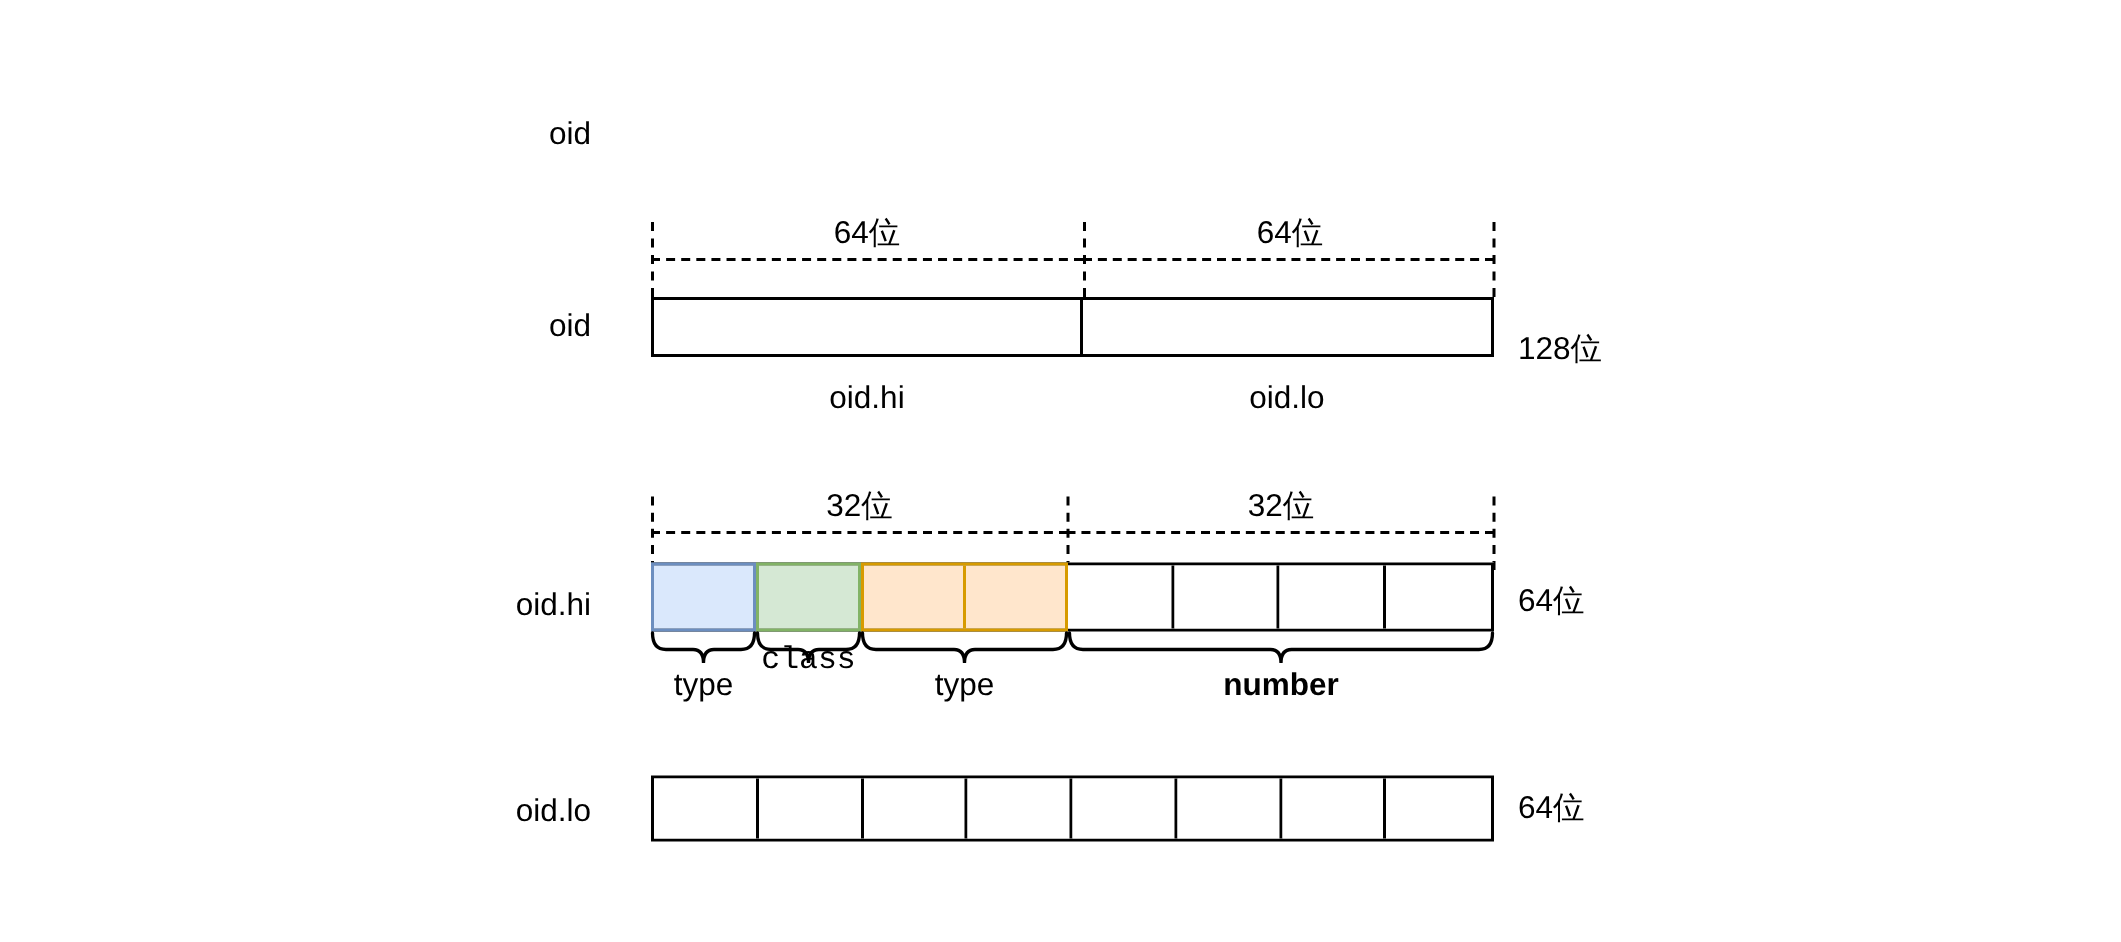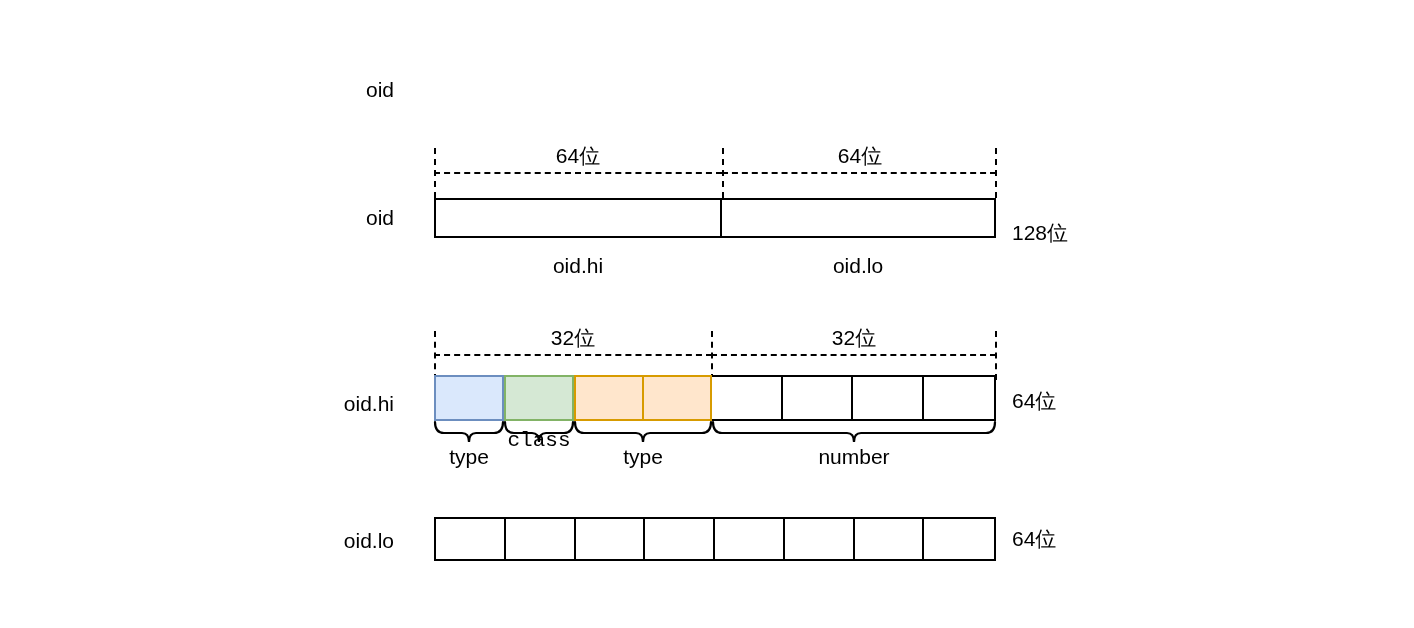--- a/index.html
+++ b/index.html
@@ -164,21 +164,21 @@
   <svg class="brace" style="left:574px; top:421px;" width="138" height="22" viewBox="0 0 138 22">
     <path d="M1,1 Q1,12 10,12 L62,12 Q69,12 69,21 Q69,12 76,12 L128,12 Q137,12 137,1" fill="none" stroke="#000" stroke-width="2.2" stroke-linecap="round"></path>
   </svg>
   <svg class="brace" style="left:712px; top:421px;" width="284" height="22" viewBox="0 0 284 22">
     <path d="M1,1 Q1,12 10,12 L135,12 Q142,12 142,21 Q142,12 149,12 L274,12 Q283,12 283,1" fill="none" stroke="#000" stroke-width="2.2" stroke-linecap="round"></path>
   </svg>
 
   <div class="lbl lbl-center" style="left:409px; top:446px; width:120px;">type</div>
   <div class="lbl lbl-center" style="left:479px; top:430px; width:120px;font-family:Liberation Mono, monospace;">class</div>
   <div class="lbl lbl-center" style="left:583px; top:446px; width:120px;">type</div>
-  <div class="lbl lbl-center" style="left:794px; top:446px; width:120px;">number</div>
+  <div class="lbl lbl-center" style="left:794px; top:446px; width:120px;font-weight:bold;">number</div>
 
   <div class="lbl lbl-right" style="left:274px; top:530px; width:120px;">oid.lo</div>
 
   <div class="boxrow" id="oid-lo-box" style="left:434px; top:517px; width:562px; height:44px;">
       <div class="cell" style="width: 69.75px;"></div>
       <div class="cell" style="width: 69.75px;"></div>
       <div class="cell" style="width: 69.75px;"></div>
       <div class="cell" style="width: 69.75px;"></div>
       <div class="cell" style="width: 69.75px;"></div>
       <div class="cell" style="width: 69.75px;"></div>

